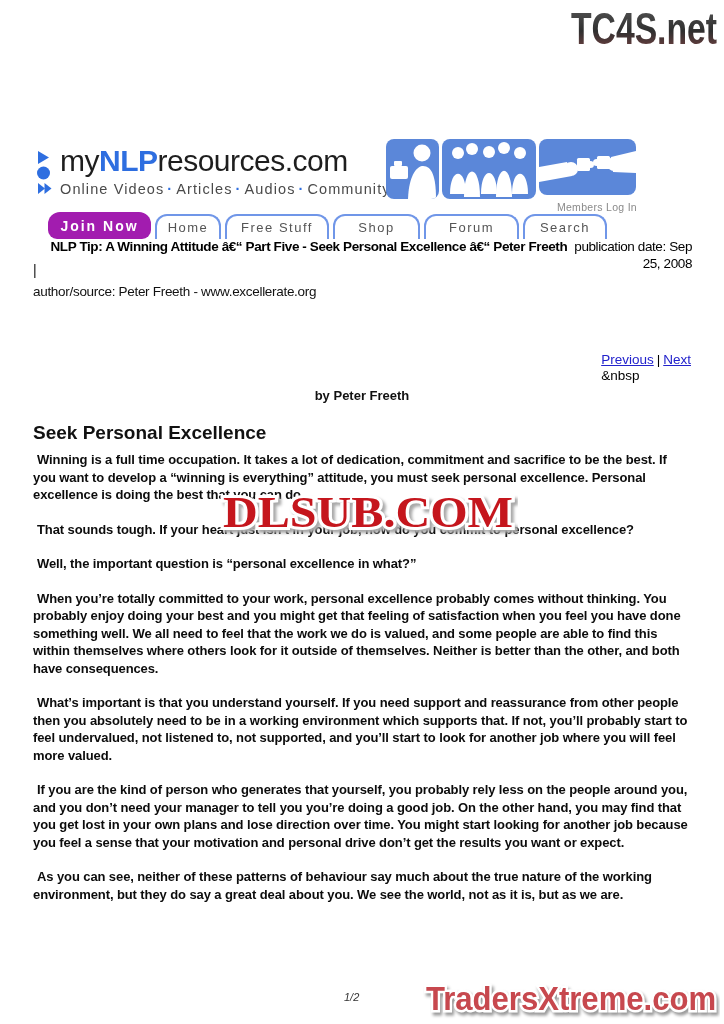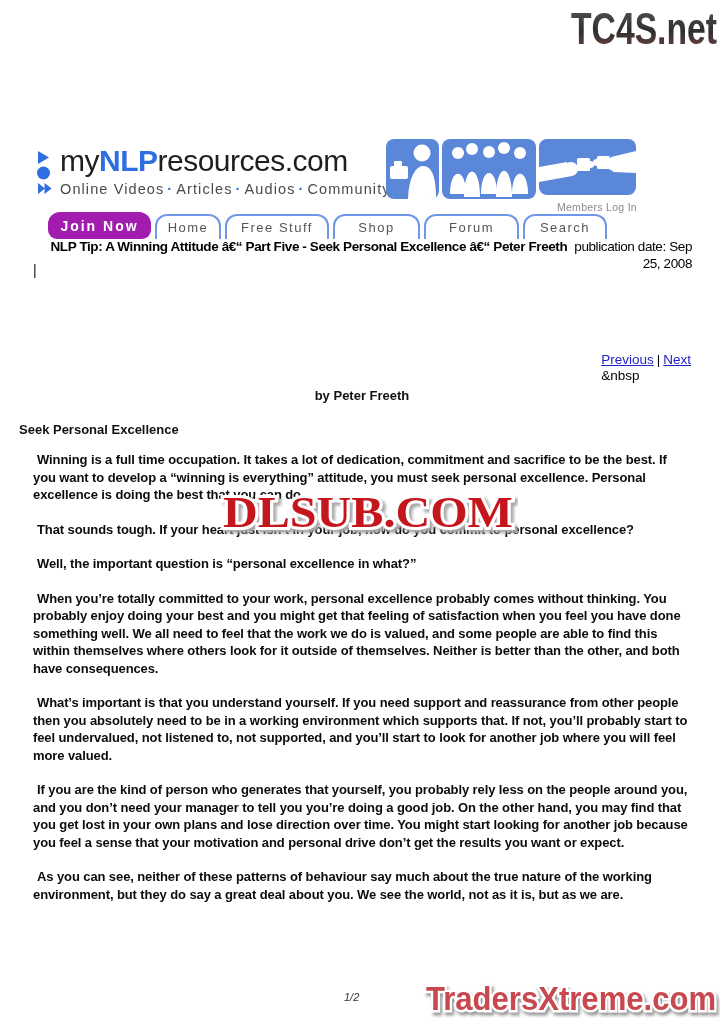--- a/index.html
+++ b/index.html
@@ -38,21 +38,21 @@
   .title-block .m{font-weight:normal;margin-left:7px;}
   .pipe-line{position:absolute;left:33px;top:262px;font-size:14px;}
   .author-line{position:absolute;left:33px;top:284px;font-size:13.5px;letter-spacing:-0.3px;}
 
   .pager{position:absolute;right:33px;top:352px;font-size:13.5px;line-height:15px;}
   .pager a{color:#2222cc;text-decoration:underline;cursor:pointer;}
   .pager .div{color:#000;padding:0 3px;}
   .pager .nbsp{color:#000;margin-top:1px;}
 
   .byline{position:absolute;left:0;top:388px;width:100%;text-align:center;font-weight:bold;font-size:13px;}
-  .heading{position:absolute;left:19px;top:422px;font-weight:bold;font-size:13px;text-align:center;}
+  .heading{position:absolute;left:33px;top:422px;font-weight:bold;font-size:19px;text-align:center;}
 
   .article-body{position:absolute;left:33px;top:451px;width:656px;}
   .article-body p{margin:0 0 17px 0;font-weight:bold;font-size:13px;line-height:17.5px;
                   letter-spacing:-0.1px;text-indent:4px;color:#0c0c0c;}
 
   .wm-dlsub{position:absolute;left:218px;top:485px;}
   .wm-traders{position:absolute;right:4px;top:976px;}
   .page-indicator{position:absolute;left:344px;top:991px;font-size:11px;font-style:italic;color:#333;}
 </style>
 </head>
@@ -122,20 +122,21 @@
     <div class="tab-join">Join Now</div>
     <div class="tab" style="width:66px">Home</div>
     <div class="tab" style="width:104px">Free Stuff</div>
     <div class="tab" style="width:87px">Shop</div>
     <div class="tab" style="width:95px">Forum</div>
     <div class="tab" style="width:84px">Search</div>
   </div>
 
   <div class="title-block"><span class="t">NLP Tip: A Winning Attitude â€“ Part Five - Seek Personal Excellence â€“ Peter Freeth</span><span class="m">publication date:  Sep 25, 2008</span></div>
   <div class="pipe-line">|</div>
+  <div class="author-line">author/source: Peter Freeth - www.excellerate.org</div>
 
   <div class="pager">
     <div>
       <a>Previous</a><span class="div">|</span><a>Next</a>
     </div>
     <div class="nbsp">&amp;nbsp</div>
   </div>
 
   <div class="byline">by Peter Freeth</div>
   <div class="heading">Seek Personal Excellence</div>

